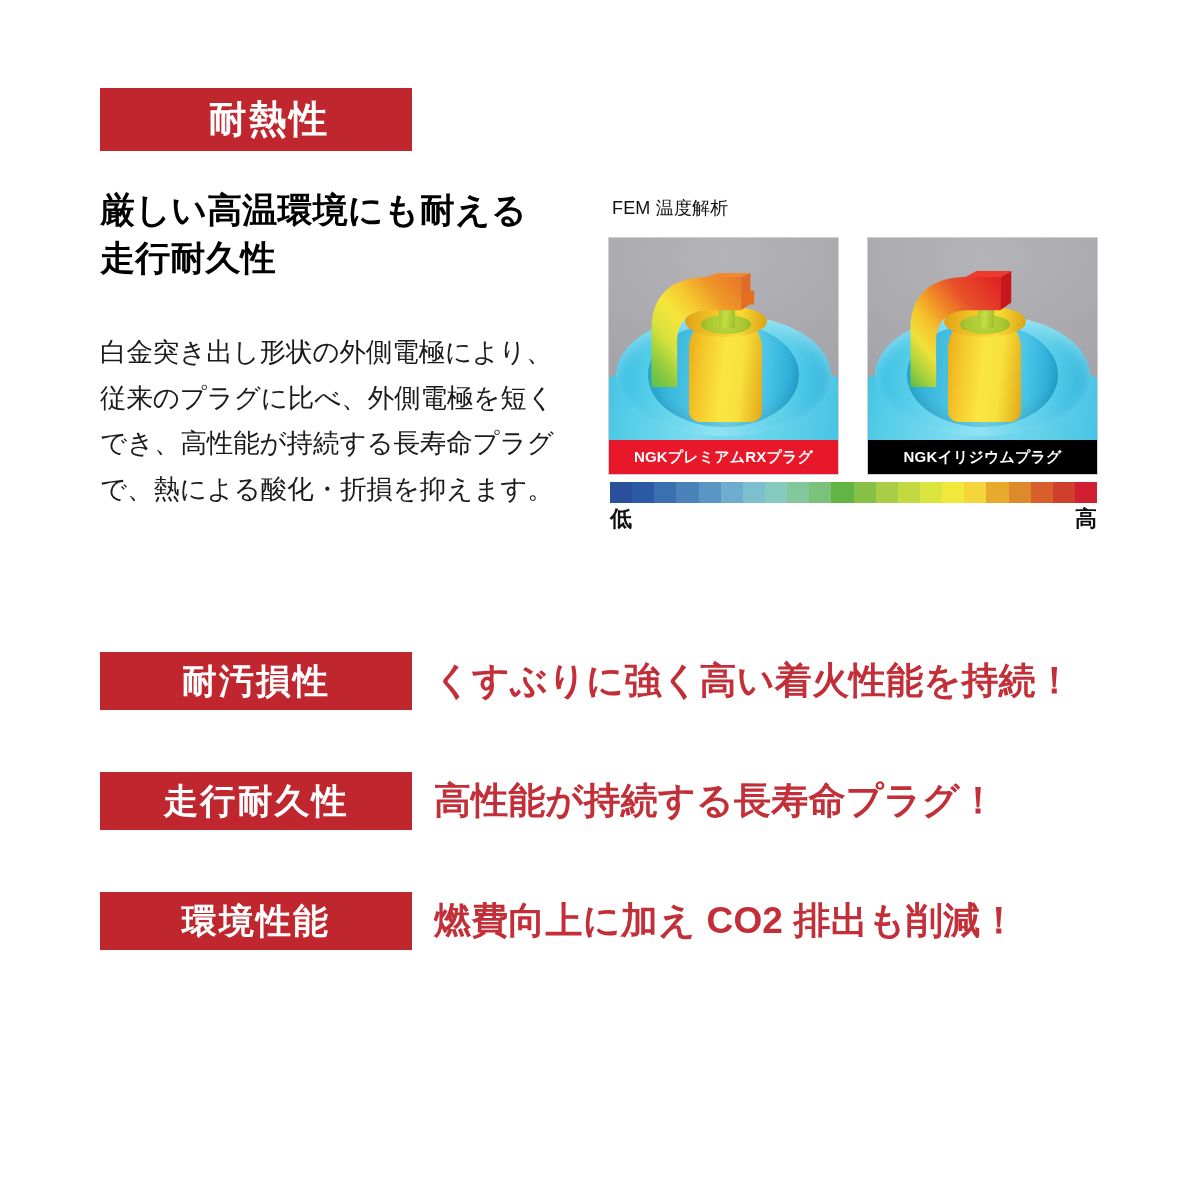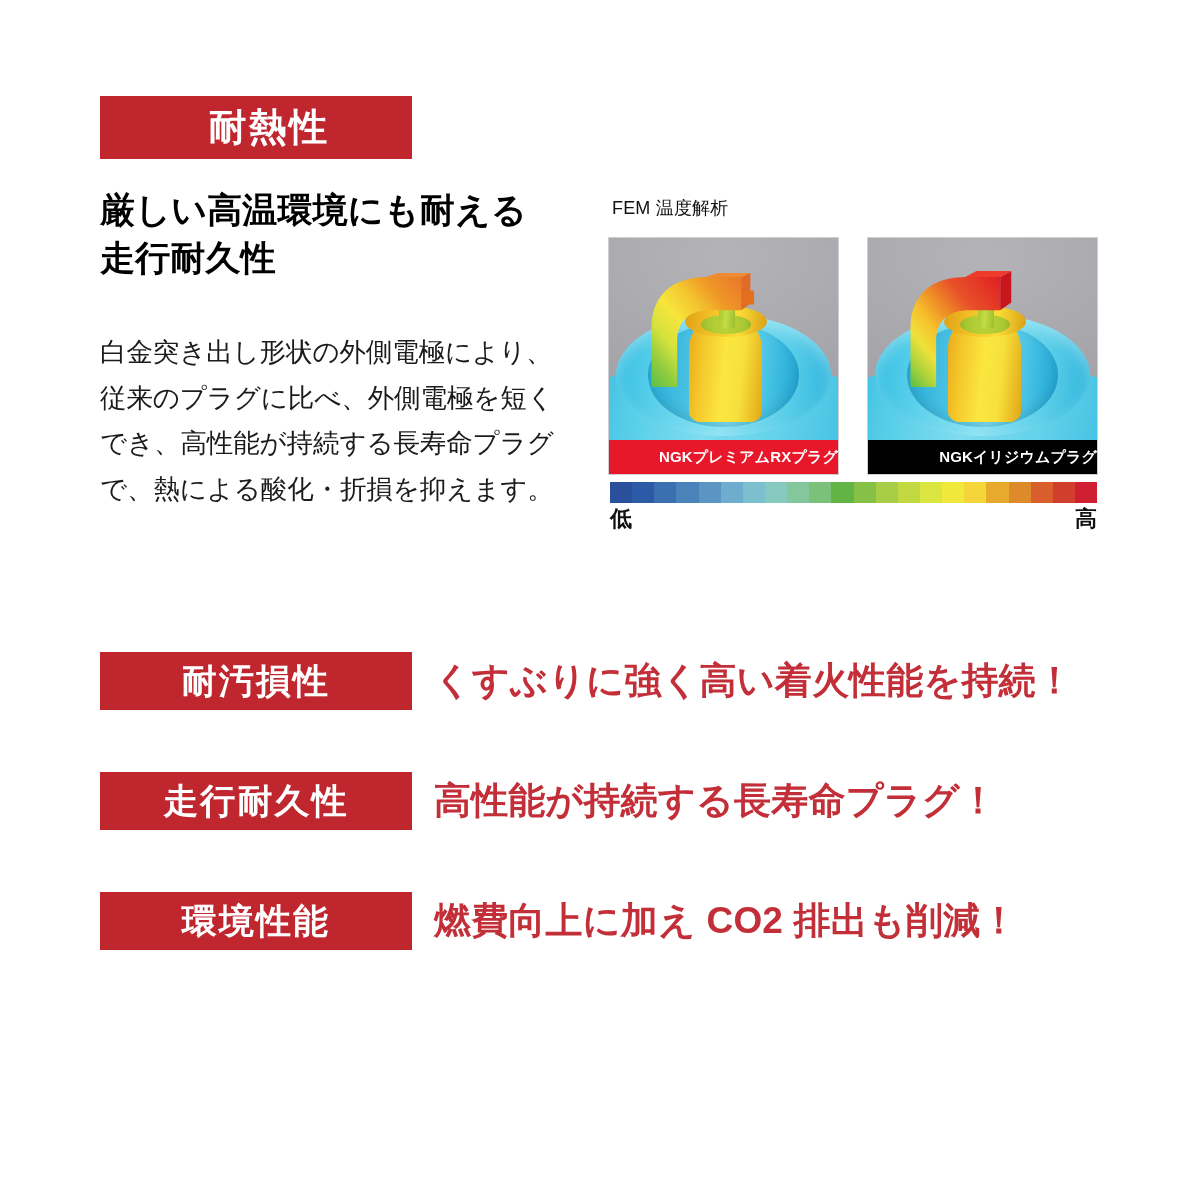--- a/index.html
+++ b/index.html
@@ -39,21 +39,21 @@
     position: absolute;
     left: 0;
     top: 0;
     width: 1200px;
     height: 600px;
   }
 
   #heat-badge {
     position: absolute;
     left: 100px;
-    top: 96px;
+    top: 88px;
     width: 312px;
     height: 63px;
     font-size: 38px;
     padding-left: 26px;
   }
 
   #heat-heading {
     position: absolute;
     left: 100px;
     top: 186px;
@@ -204,21 +204,21 @@
   .hook svg { display: block; width: 100%; height: 100%; overflow: visible; }
 
   .fem-caption {
     position: absolute;
     left: 0;
     right: 0;
     bottom: 0;
     height: 34px;
     display: flex;
     align-items: center;
-    justify-content: flex-end;
+    justify-content: center;
     color: #ffffff;
     font-size: 15px;
     font-weight: 700;
     letter-spacing: 0.01em;
   }
   .cap-rx { background: #e8172a; }
   .cap-ir { background: linear-gradient(180deg, #0b4e92 0%, #083f77 100%); }
 
   
   #scale-bar {

